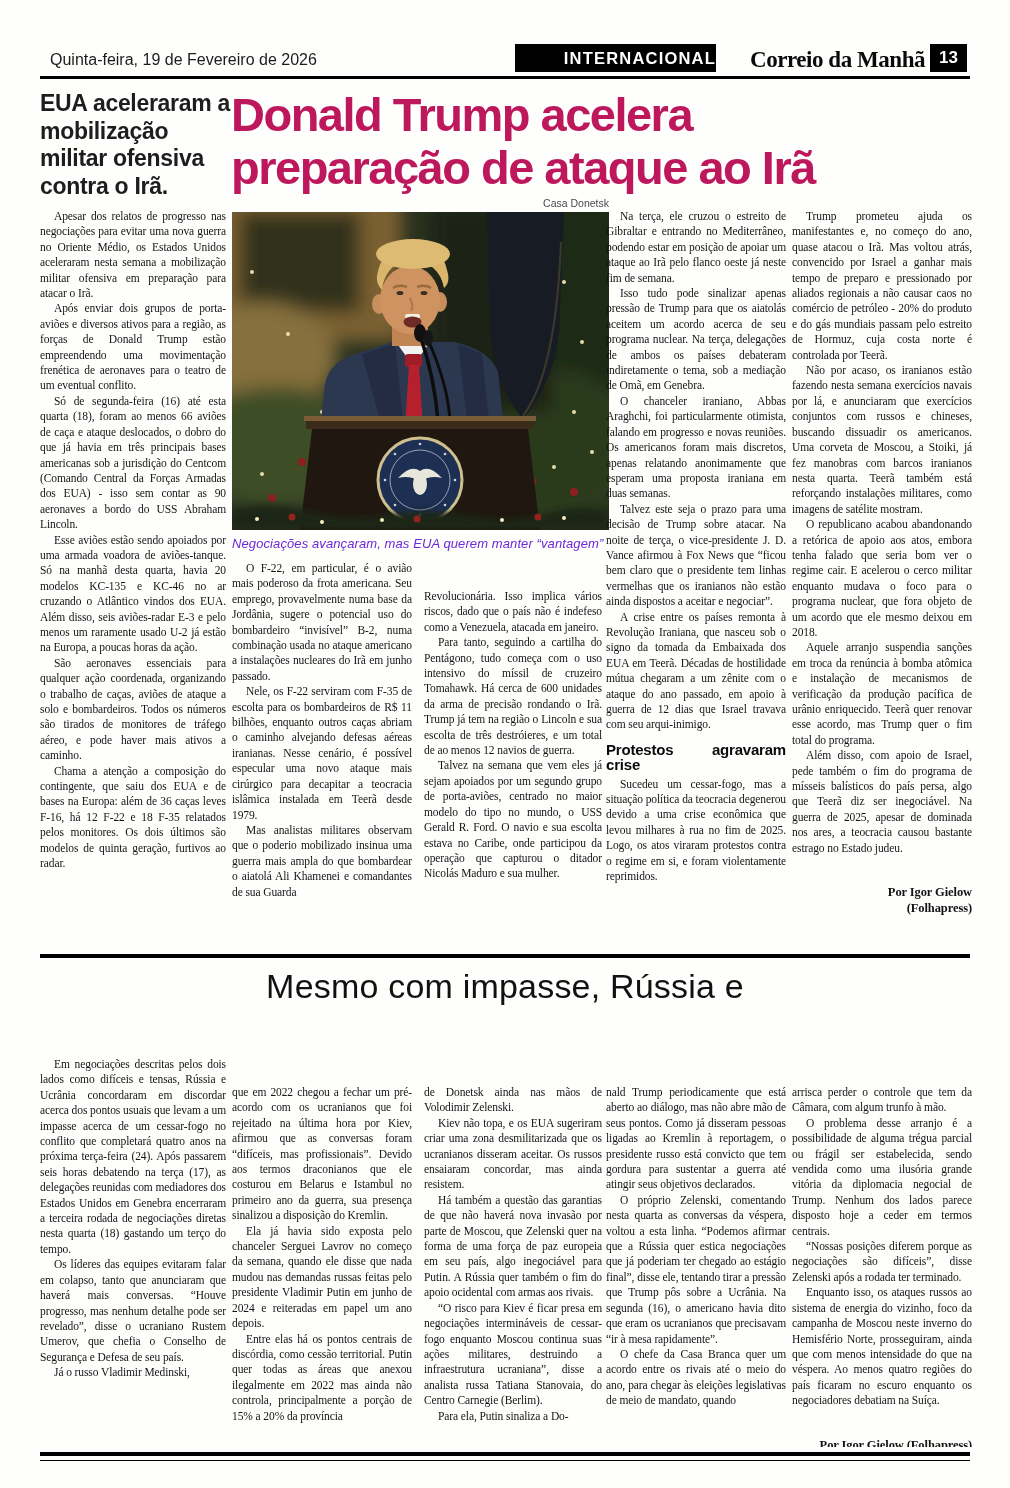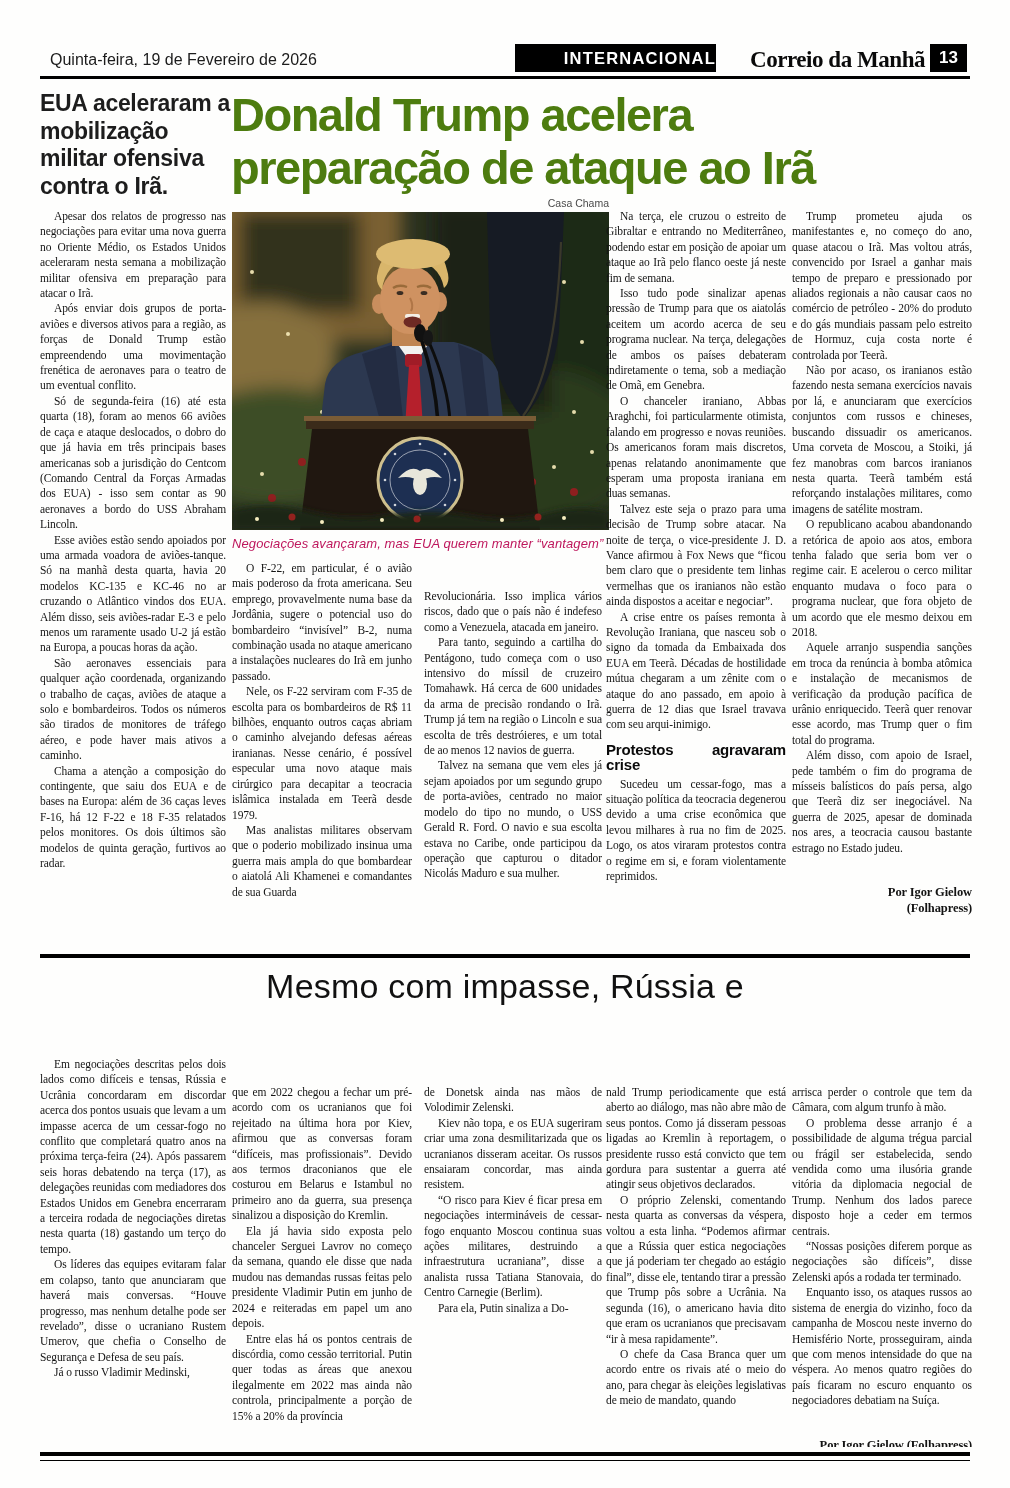--- a/index.html
+++ b/index.html
@@ -17,26 +17,26 @@
     font-weight:700; font-size:24px; letter-spacing:-0.5px; color:#0a0a0a; transform:scaleX(.96); transform-origin:right; }
   .page-box { left:930px; top:44px; width:37px; height:28px; background:#000; color:#fff;
     display:flex; align-items:center; justify-content:center; font-family:"Liberation Sans",sans-serif;
     font-weight:700; font-size:17px; }
   .header-rule { left:40px; top:76px; width:930px; height:3px; background:#000; }
 
   
   .deck { left:40px; top:90px; width:190px; font-family:"Liberation Sans",sans-serif;
     font-size:23px; line-height:27.5px; color:#1d1d1d; letter-spacing:-0.3px; }
   .headline1 { left:231px; top:88px; width:740px; font-family:"Liberation Sans",sans-serif;
-    font-weight:700; font-size:47px; line-height:53px; letter-spacing:-1.5px; color:#4d7c0f; }
+    font-weight:700; font-size:47px; line-height:53px; letter-spacing:-1.5px; color:#be185d; }
   .credit { left:232px; top:197px; width:377px; text-align:right; font-family:"Liberation Sans",sans-serif;
     font-size:10.5px; color:#4a4a4a; }
   .photo { left:232px; top:212px; width:377px; height:318px; overflow:hidden; background:#28301f; }
   .caption { left:232px; top:536px; width:385px; font-family:"Liberation Sans",sans-serif;
-    font-style:italic; font-weight:500; font-size:13px; color:#be185d; letter-spacing:0.1px; }
+    font-style:italic; font-weight:500; font-size:13px; color:#6d28d9; letter-spacing:0.1px; }
 
   
   .col { position:absolute; font-size:11.5px; line-height:15.4px; text-align:justify;
     overflow:hidden; color:#141414; letter-spacing:-0.1px; hyphens:auto; -webkit-hyphens:auto; }
   .col p { text-indent:14px; }
   .col p.cont { text-indent:0;margin-top:28px; }
   .subhead { font-family:"Liberation Sans",sans-serif; font-weight:700; font-size:15px;
     letter-spacing:-0.2px; margin:9px 0 4px; text-indent:0; color:#0a0a0a; }
   .byline { font-weight:700; text-align:right; font-size:12.5px; line-height:16px; }
 
@@ -73,21 +73,21 @@
   </div>
   <div class="abs header-rule"></div>
 
   <section>
     <h2 class="abs deck">EUA aceleraram a mobilização militar ofensiva contra o Irã.</h2>
     <h1 class="abs headline1">
       <span style="display:block">Donald Trump acelera</span>
       <span style="display:block">preparação de ataque ao Irã</span>
     </h1>
 
-    <div class="abs credit">Casa Chama</div>
+    <div class="abs credit">Casa Donetsk</div>
 
     <figure class="abs photo">
       <svg width="377" height="318" viewBox="0 0 377 318" role="img">
         <defs>
           <filter id="b8" x="-40%" y="-40%" width="180%" height="180%">
               <feGaussianBlur stdDeviation="9"></feGaussianBlur>
             </filter>
           <filter id="b3" x="-40%" y="-40%" width="180%" height="180%">
               <feGaussianBlur stdDeviation="3"></feGaussianBlur>
             </filter>
@@ -256,20 +256,21 @@
 
     <div class="abs col a2c2">
       <p class="cont">que em 2022 chegou a fechar um pré-acordo com os ucranianos que foi rejeitado na última hora por Kiev, afirmou que as conversas foram “difíceis, mas profissionais”. Devido aos termos draconianos que ele costurou em Belarus e Istambul no primeiro ano da guerra, sua presença sinalizou a disposição do Kremlin.</p>
       <p>Ela já havia sido exposta pelo chanceler Serguei Lavrov no começo da semana, quando ele disse que nada mudou nas demandas russas feitas pelo presidente Vladimir Putin em junho de 2024 e reiteradas em papel um ano depois.</p>
       <p>Entre elas há os pontos centrais de discórdia, como cessão territorial. Putin quer todas as áreas que anexou ilegalmente em 2022 mas ainda não controla, principalmente a porção de 15% a 20% da província</p>
     </div>
 
     <div class="abs col a2c3">
       <p class="cont">de Donetsk ainda nas mãos de Volodimir Zelenski.</p>
       <p>Kiev não topa, e os EUA sugeriram criar uma zona desmilitarizada que os ucranianos disseram aceitar. Os russos ensaiaram concordar, mas ainda resistem.</p>
+      <p>Há também a questão das garantias de que não haverá nova invasão por parte de Moscou, que Zelenski quer na forma de uma força de paz europeia em seu país, algo inegociável para Putin. A Rússia quer também o fim do apoio ocidental com armas aos rivais.</p>
       <p>“O risco para Kiev é ficar presa em negociações intermináveis de cessar-fogo enquanto Moscou continua suas ações militares, destruindo a infraestrutura ucraniana”, disse a analista russa Tatiana Stanovaia, do Centro Carnegie (Berlim).</p>
       <p>Para ela, Putin sinaliza a Do-</p>
     </div>
 
     <div class="abs col a2c4">
       <p class="cont">nald Trump periodicamente que está aberto ao diálogo, mas não abre mão de seus pontos. Como já disseram pessoas ligadas ao Kremlin à reportagem, o presidente russo está convicto que tem gordura para sustentar a guerra até atingir seus objetivos declarados.</p>
       <p>O próprio Zelenski, comentando nesta quarta as conversas da véspera, voltou a esta linha. “Podemos afirmar que a Rússia quer estica negociações que já poderiam ter chegado ao estágio final”, disse ele, tentando tirar a pressão que Trump pôs sobre a Ucrânia. Na segunda (16), o americano havia dito que eram os ucranianos que precisavam “ir à mesa rapidamente”.</p>
       <p>O chefe da Casa Branca quer um acordo entre os rivais até o meio do ano, para chegar às eleições legislativas de meio de mandato, quando</p>
     </div>
 

